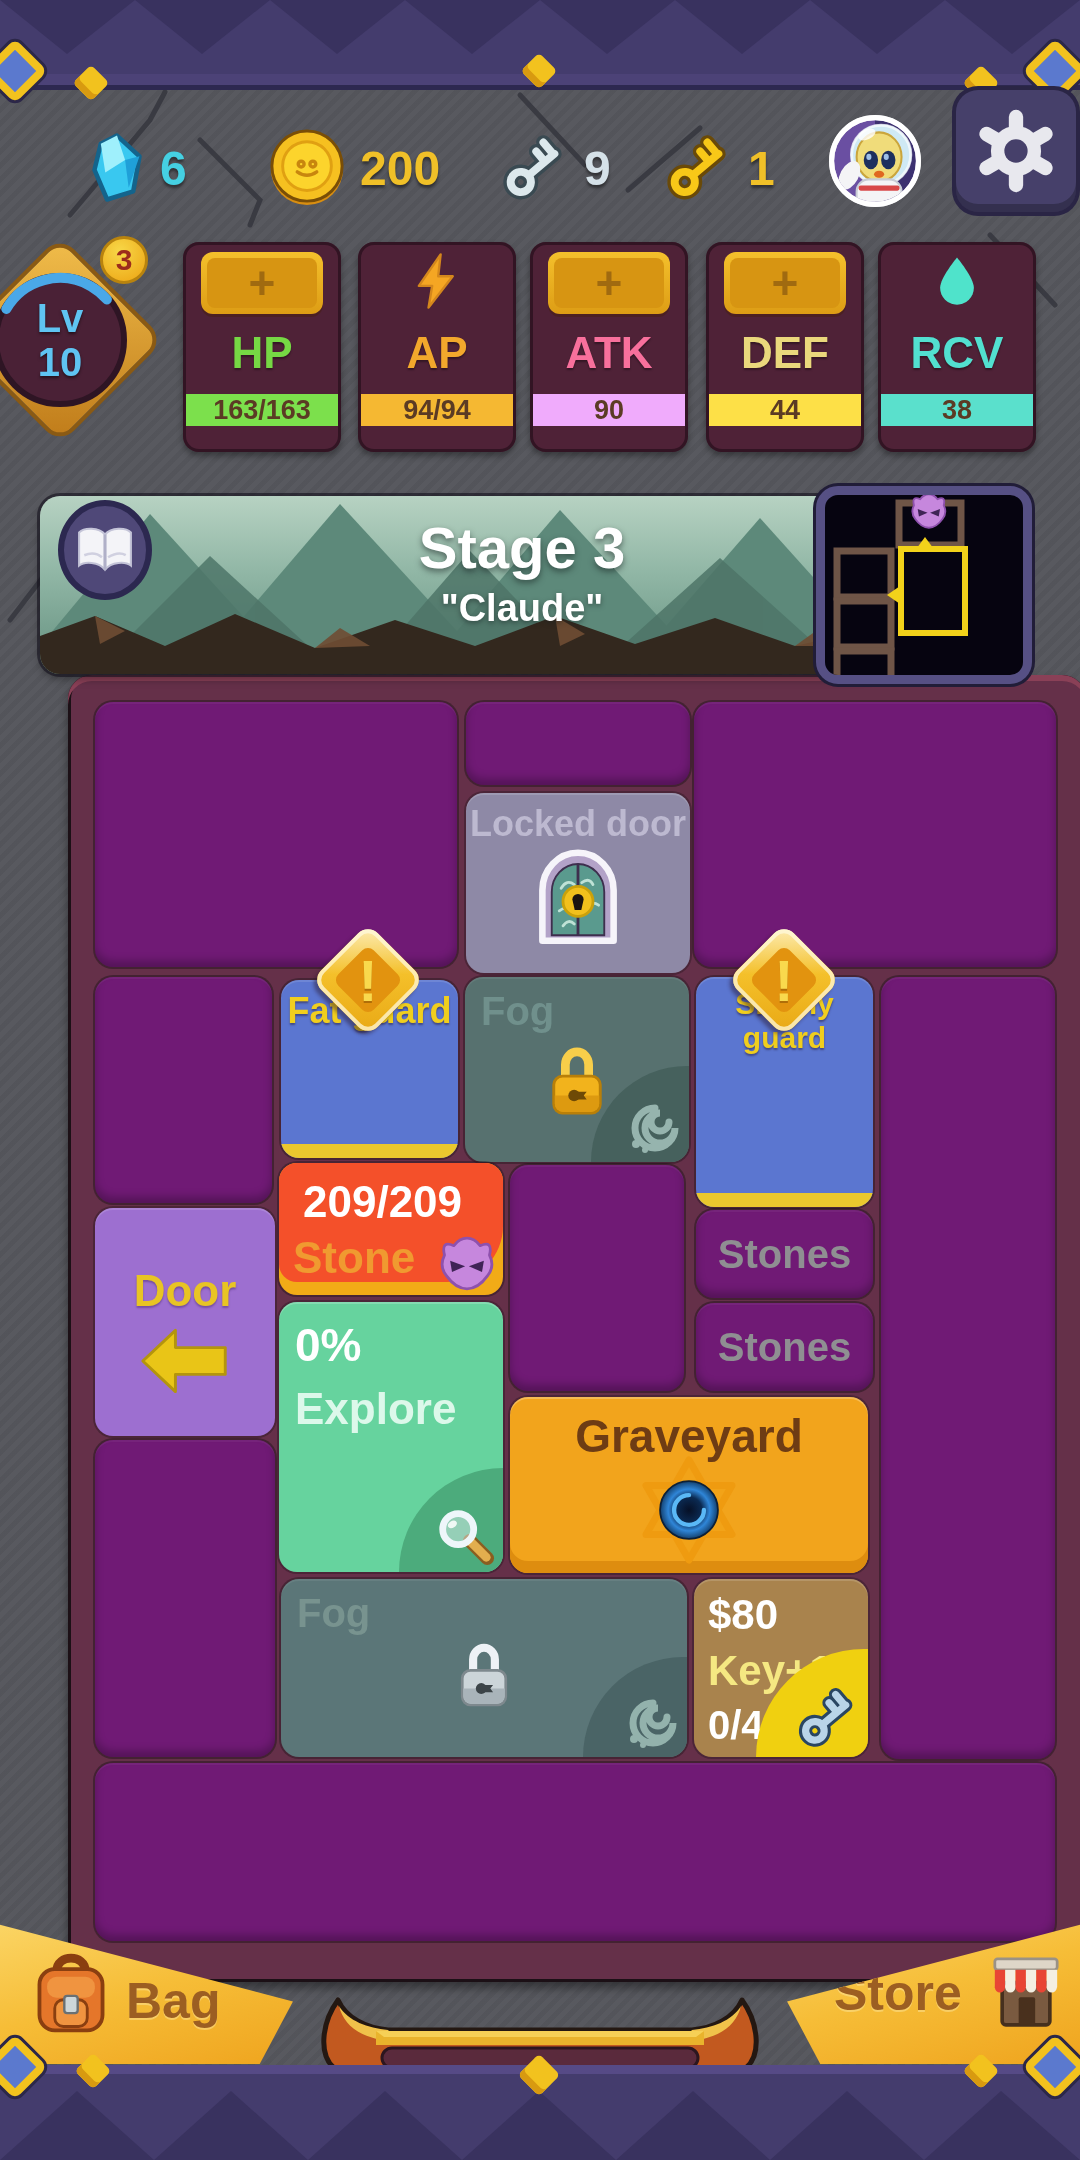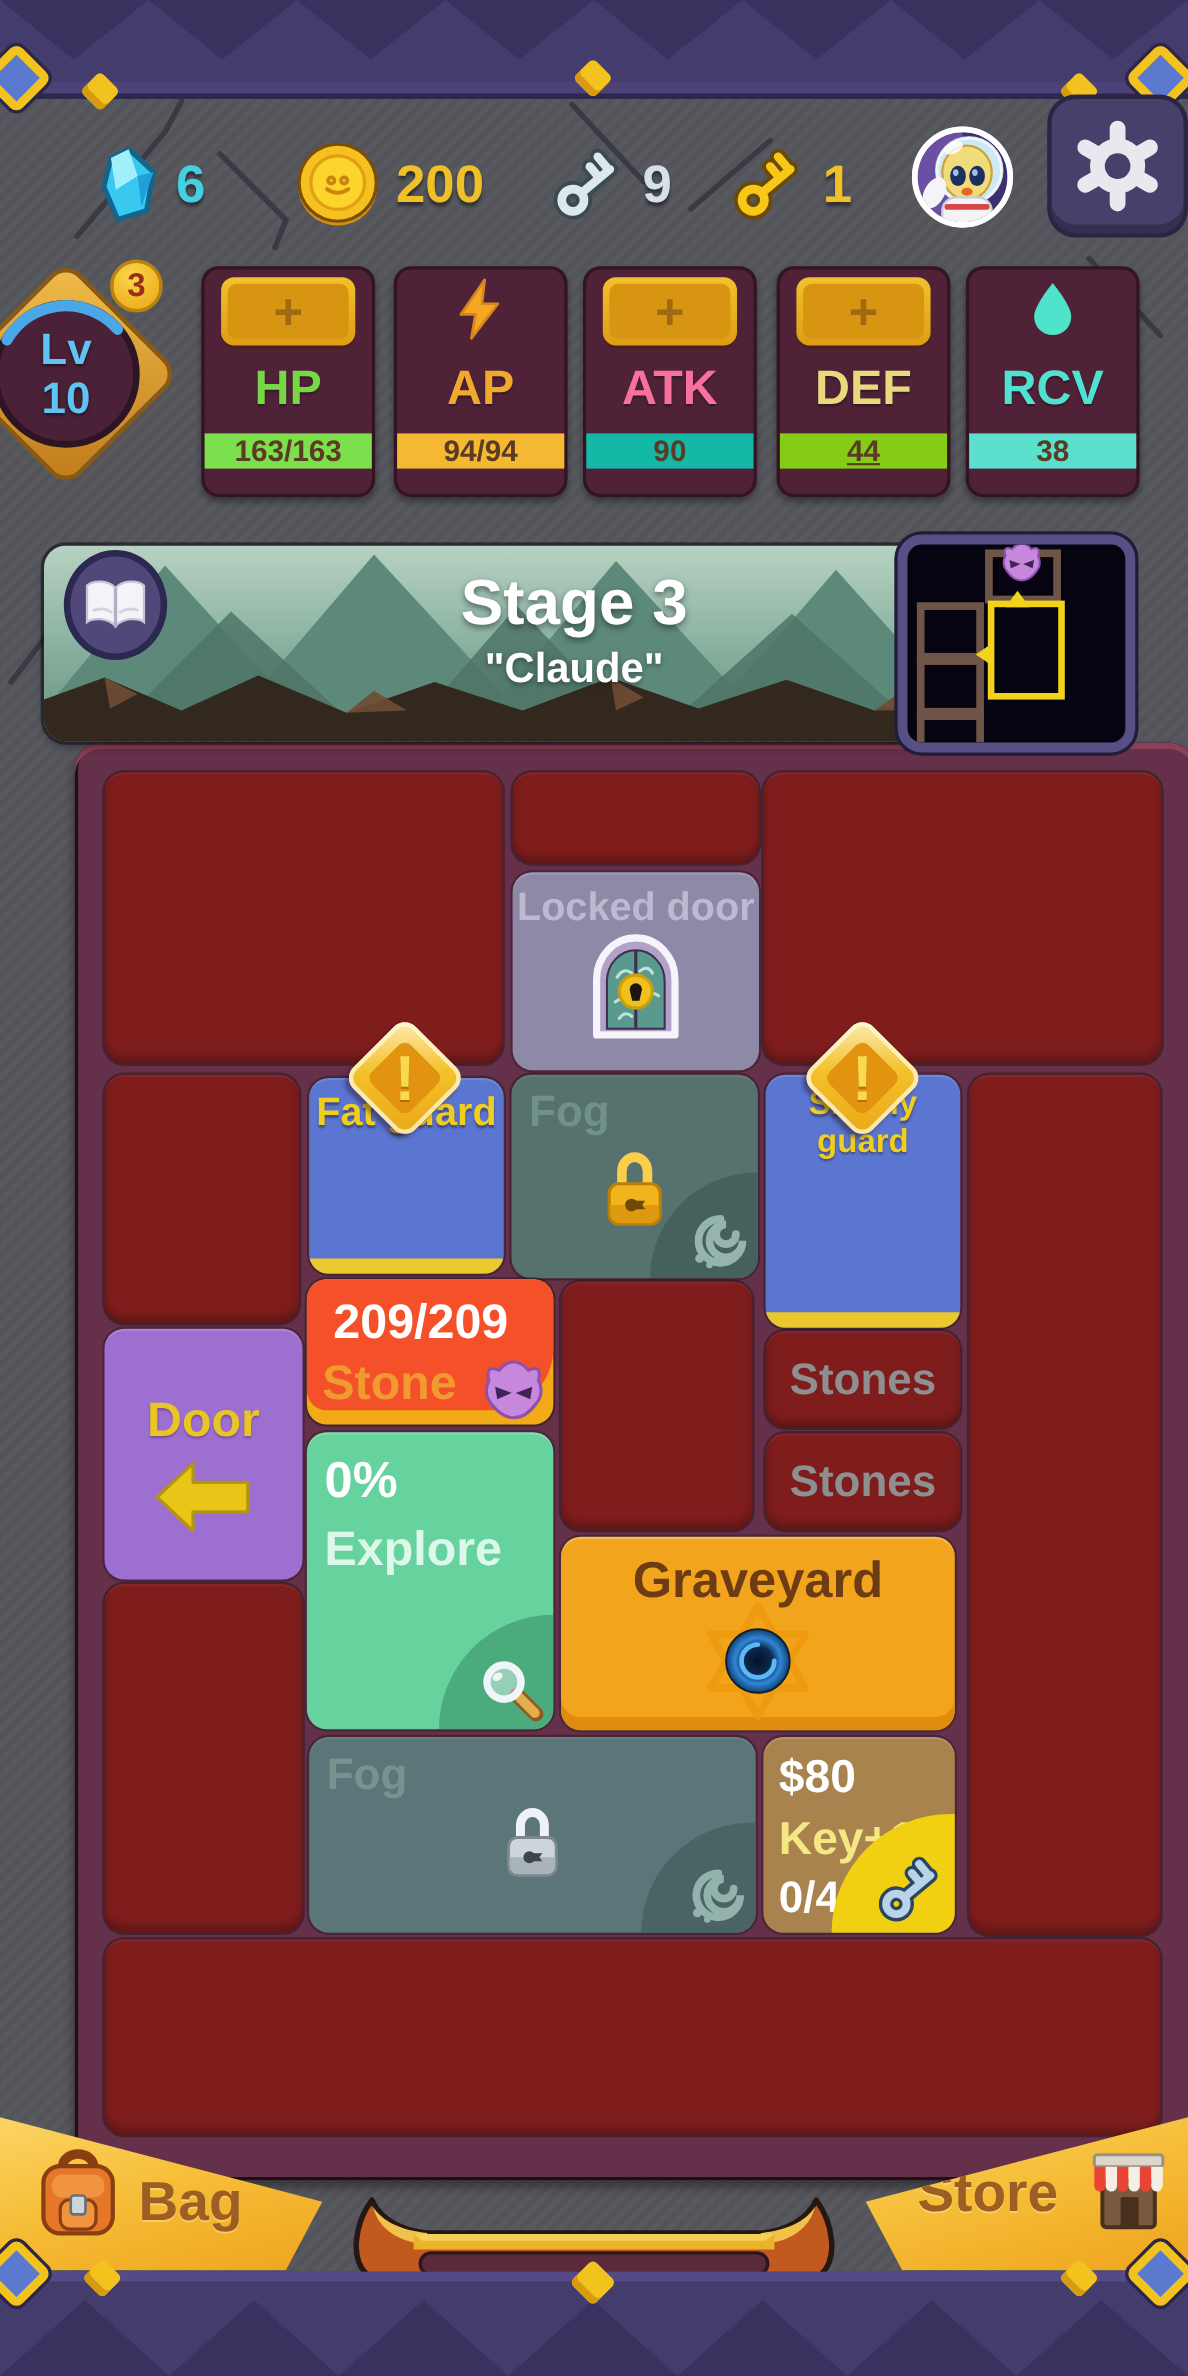--- a/index.html
+++ b/index.html
@@ -48,21 +48,21 @@
   .stage-sub{font-size:38px;font-weight:bold;margin-top:6px;text-shadow:0 2px 5px rgba(20,30,30,.5);}
   .book-btn{left:58px;top:500px;width:94px;height:100px;background:#4f4878;border:6px solid #2c2850;
     border-radius:50%;display:flex;align-items:center;justify-content:center;z-index:4;}
   .minimap{left:816px;top:486px;width:216px;height:198px;background:#060410;border:9px solid #565084;
     border-radius:22px;box-shadow:0 0 0 3px #211d38;z-index:5;overflow:hidden;}
 
   
   .board{left:30px;top:675px;width:1018px;height:1307px;background:#653049;border-radius:24px;
     box-shadow:inset 0 6px 0 #8a4057, inset 0 0 0 3px #1c1016, 0 6px 10px rgba(0,0,0,.4);z-index:2;margin-left:38px;}
   .room{position:absolute;border-radius:18px;}
-  .room.dark{background:#7f1d1d;box-shadow:inset 0 2px 0 rgba(255,255,255,.05), inset 0 -6px 8px rgba(0,0,0,.25), 0 0 0 2px rgba(18,14,18,.4);}
+  .room.dark{background:#701a75;box-shadow:inset 0 2px 0 rgba(255,255,255,.05), inset 0 -6px 8px rgba(0,0,0,.25), 0 0 0 2px rgba(18,14,18,.4);}
   .room.blue{background:#5b76d0;box-shadow:inset 0 2px 0 rgba(255,255,255,.12), 0 0 0 2px rgba(18,14,18,.35);overflow:hidden;}
   .room.fog{background:#57716f;box-shadow:inset 0 2px 0 rgba(255,255,255,.07), 0 0 0 2px rgba(18,14,18,.35);overflow:hidden;}
   .guard-strip{position:absolute;left:0;right:0;bottom:0;height:14px;background:#eac82e;border-radius:0 0 16px 16px;}
   .guard-label{position:absolute;left:0;right:0;top:10px;text-align:center;font-weight:bold;color:#f0ce1e;
     text-shadow:0 2px 2px rgba(40,30,60,.5);}
   .fog-label{position:absolute;left:16px;top:12px;font-size:40px;font-weight:bold;color:#70908c;}
   .corner-patch{position:absolute;right:0;bottom:0;display:flex;align-items:flex-end;justify-content:flex-end;
     padding:0 8px 6px 0;}
   .stones-label{position:absolute;inset:0;display:flex;align-items:center;justify-content:center;
     font-size:40px;font-weight:bold;color:#8f8f92;}
@@ -248,30 +248,30 @@
     <div class="card-label" style="color:#f2a82c;">AP</div>
     <div class="card-bar" style="background:#f5b832;">94/94</div>
   </div>
 
   <div class="card" style="left:530px;">
     <div class="card-btn">
         <span class="inner"></span>
         <span class="plus">+</span>
       </div>
     <div class="card-label" style="color:#f8709c;">ATK</div>
-    <div class="card-bar" style="background:#14b8a6;">90</div>
+    <div class="card-bar" style="background:#f0abfc;">90</div>
   </div>
 
   <div class="card" style="left:706px;">
     <div class="card-btn">
         <span class="inner"></span>
         <span class="plus">+</span>
       </div>
     <div class="card-label" style="color:#ead87c;">DEF</div>
-    <div class="card-bar" style="background:#84cc16;text-decoration:underline;">44</div>
+    <div class="card-bar" style="background:#fde047;">44</div>
   </div>
 
   <div class="card" style="left:878px;">
     <svg class="abs" style="left:50%;transform:translateX(-50%);top:10px;" width="54" height="58" viewBox="0 0 48 48">
       <path d="M24 3 C24 3 9 21 9 30 a15 15 0 0 0 30 0 C39 21 24 3 24 3 Z" fill="#4fe3cb"></path>
     </svg>
     <div class="card-label" style="color:#52e0d0;">RCV</div>
     <div class="card-bar" style="background:#5ae0cc;">38</div>
   </div>
 

